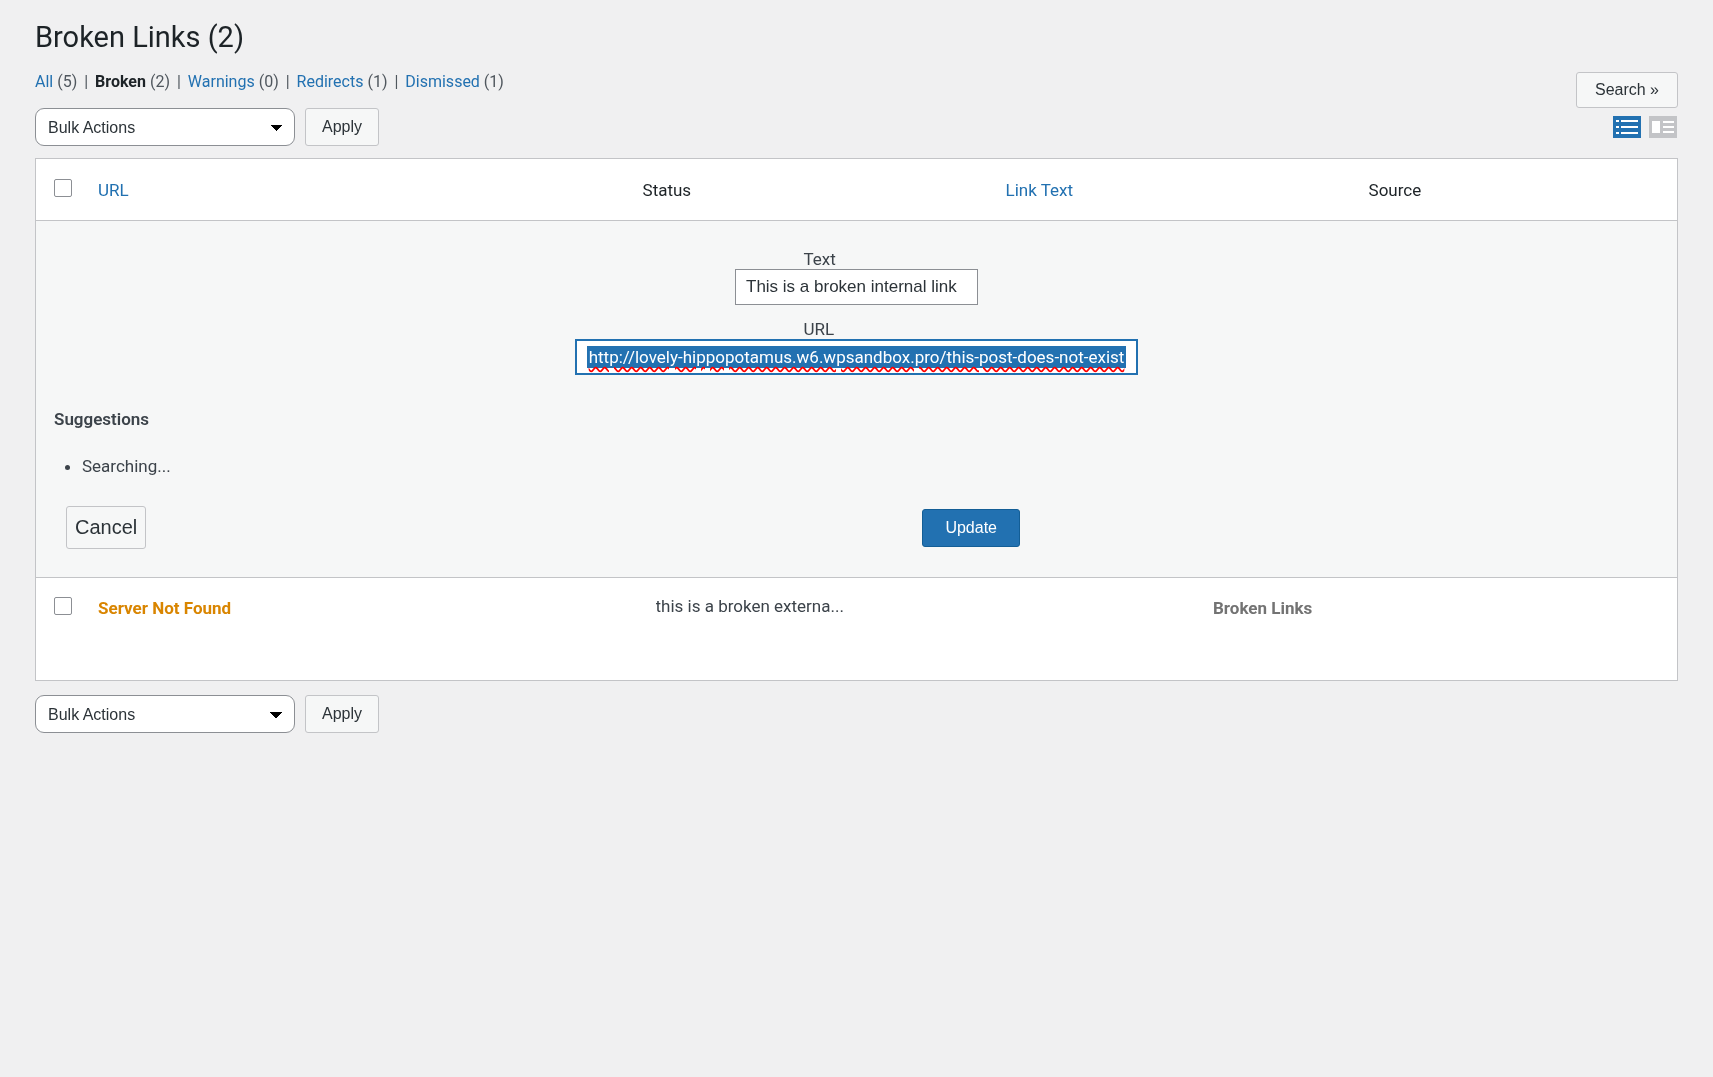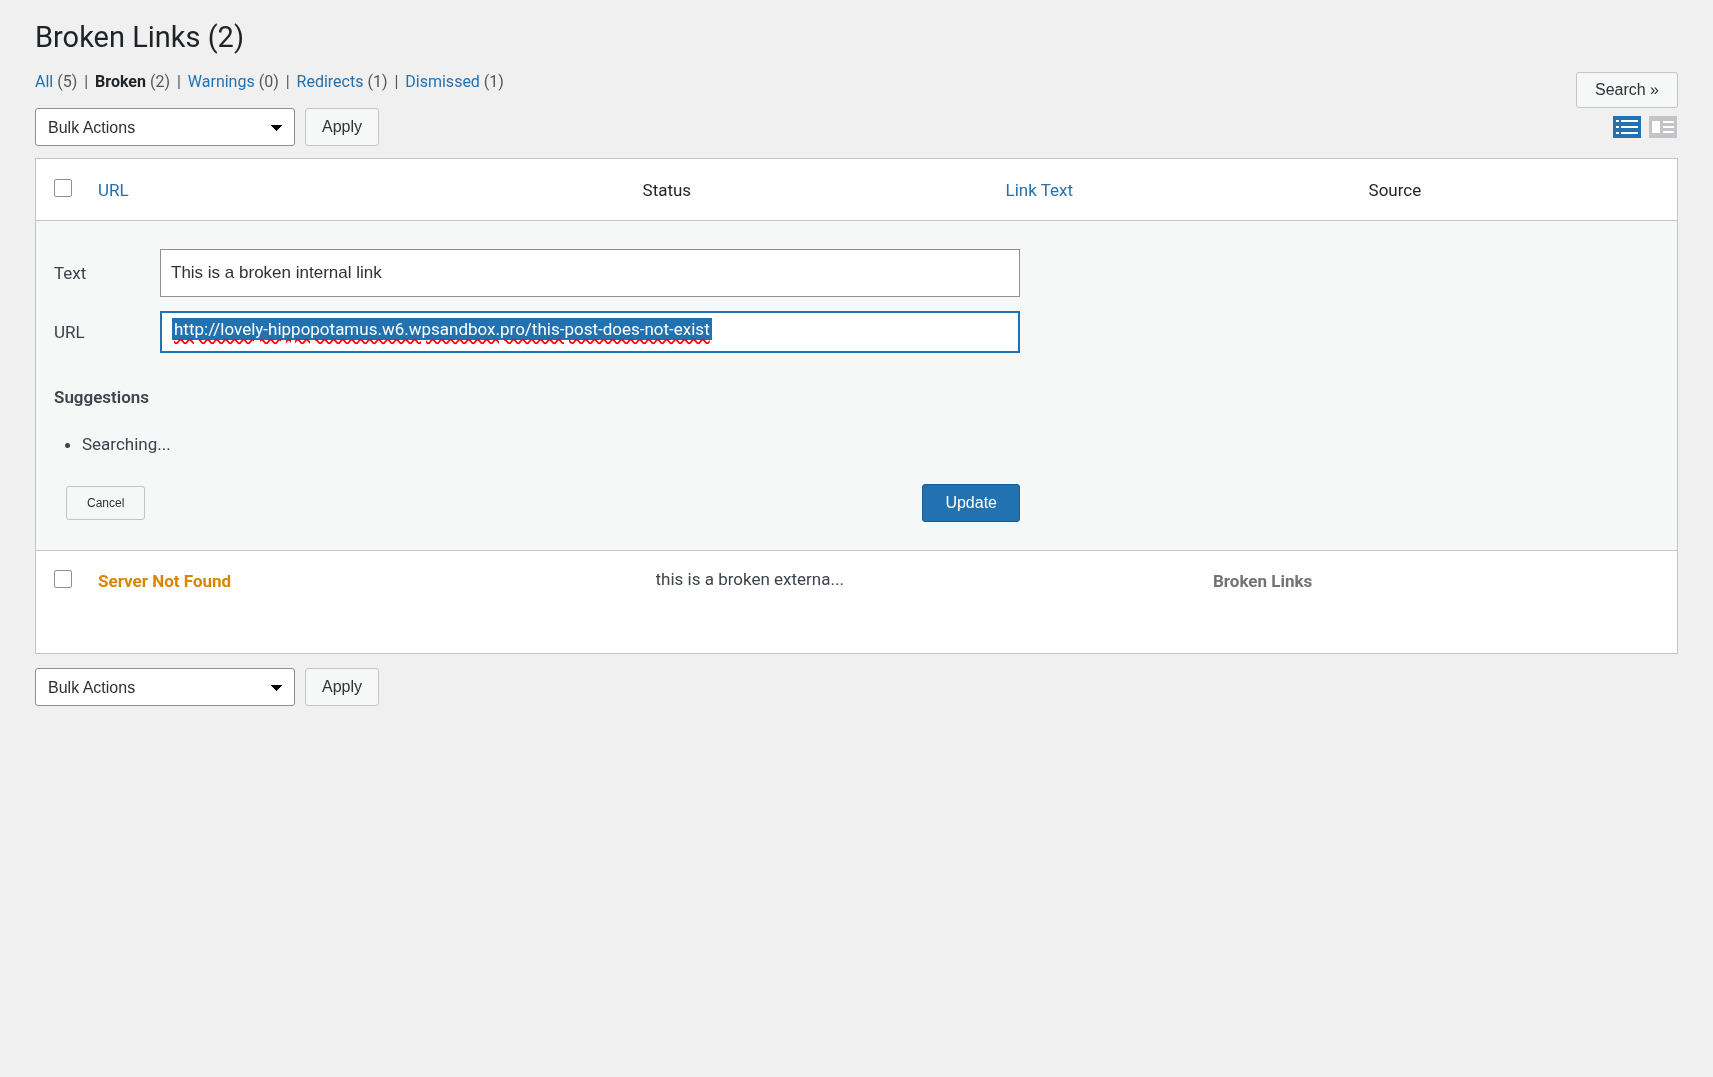--- a/index.html
+++ b/index.html
@@ -55,21 +55,21 @@
       align-items: center;
       gap: 10px;
       margin-bottom: 12px;
     }
     .bulk-select {
       -webkit-appearance: none;
       -moz-appearance: none;
       appearance: none;
       background: #fff;
       border: 1px solid #8c8f94;
-      border-radius: 3px;
+      border-radius: 9px;
       padding: 8px 32px 8px 12px;
       font-size: 16px;
       color: #2c3338;
       height: 38px;
       min-width: 260px;
       cursor: pointer;
       background-image: linear-gradient(45deg, transparent 50%, #000 50%), linear-gradient(135deg, #000 50%, transparent 50%);
       background-position: calc(100% - 18px) 16px, calc(100% - 12px) 16px;
       background-size: 6px 6px, 6px 6px;
       background-repeat: no-repeat;
@@ -132,20 +132,21 @@
     .edit-title {
       font-size: 17px;
       font-weight: 600;
       color: #3c434a;
       margin-bottom: 24px;
     }
     .field-row {
       display: flex;
       align-items: center;
       margin-bottom: 14px;
+      flex-direction: column;
     }
     .field-label {
       width: 106px;
       font-size: 17px;
       color: #3c434a;
     }
     .text-input {
       flex: 1;
       max-width: 860px;
       border: 1px solid #8c8f94;
@@ -196,22 +197,22 @@
       display: flex;
       gap: 12px;
       align-items: center;
       max-width: 966px;
       padding-left: 12px;
     }
     .cancel-btn {
       background: #f6f7f7;
       border: 1px solid #c3c4c7;
       border-radius: 3px;
-      padding: 9px 20px;
-      font-size: 12px;
+      padding: 9px 8px;
+      font-size: 20px;
       color: #2c3338;
       cursor: pointer;
     }
     .update-btn {
       background: #2271b1;
       border: 1px solid #135e96;
       border-radius: 3px;
       padding: 9px 22px;
       font-size: 16px;
       color: #fff;

